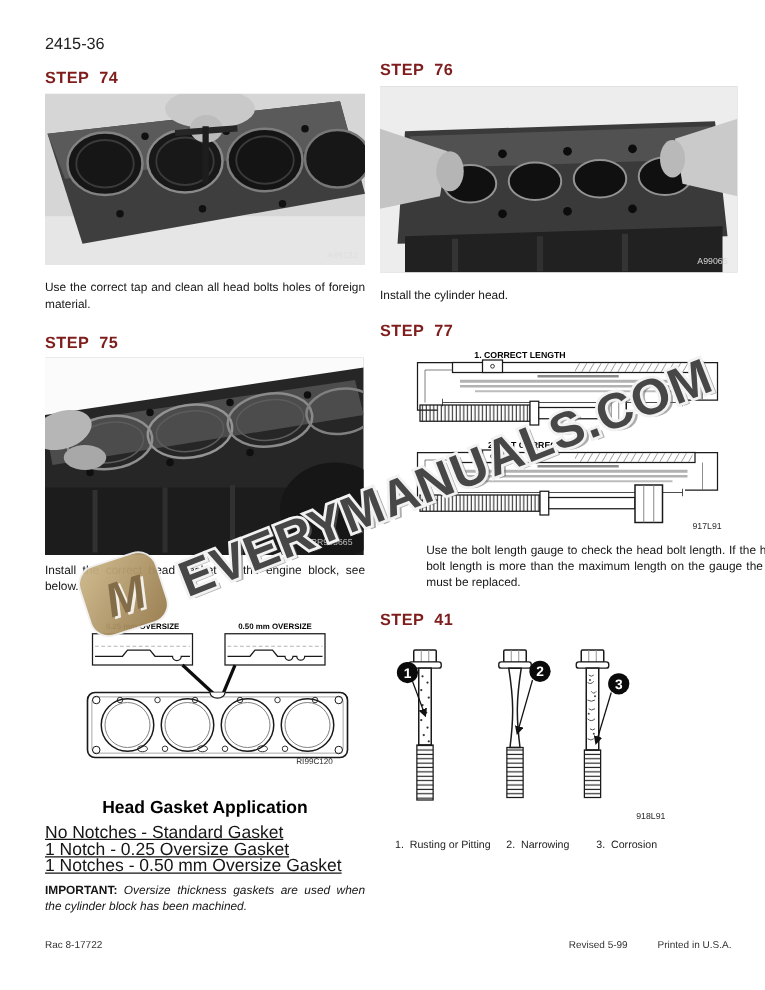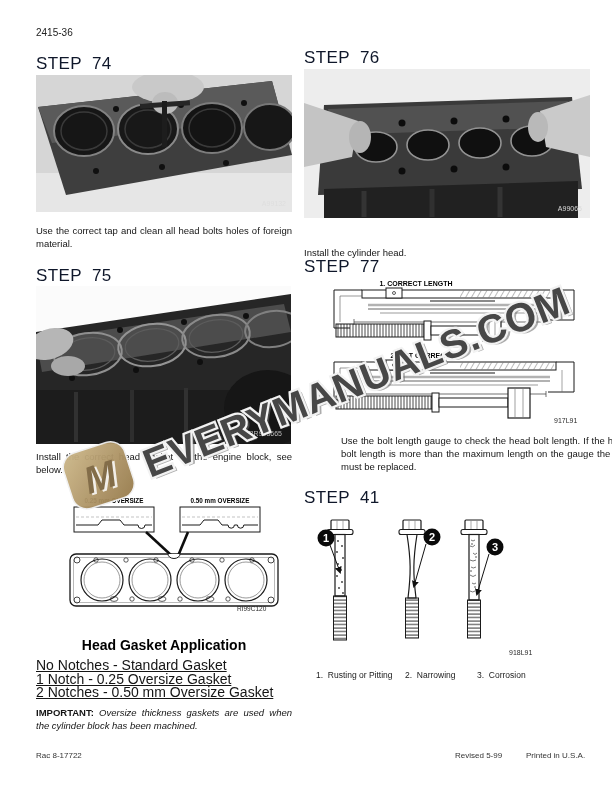--- a/index.html
+++ b/index.html
@@ -1,20 +1,20 @@
 <!DOCTYPE html>
 <html><head>
 <meta charset="utf-8">
 <style>
   html,body{margin:0;padding:0;background:#ffffff;}
   body{width:612px;height:792px;position:relative;overflow:hidden;
        font-family:"Liberation Sans", sans-serif;color:#111;}
   .abs{position:absolute;}
-  .docnum{font-size:10px;color:#222;}
-  .step-title{font-size:17px;font-weight:normal;letter-spacing:.4px;white-space:pre;color:#0f172a;}
+  .docnum{font-size:13px;color:#222;}
+  .step-title{font-size:13px;font-weight:bold;letter-spacing:.4px;white-space:pre;color:#7f1d1d;}
   .cap{font-size:9.5px;line-height:13px;text-align:justify;color:#151515;}
   .photo{overflow:hidden;background:#cfcfcf;}
   .photo svg{display:block;}
   .hga-heading{font-size:14px;font-weight:bold;text-align:center;color:#000;}
   .app-line{font-size:14px;line-height:13.5px;color:#151515;text-decoration:underline;}
   .imp{font-size:9.5px;line-height:13px;text-align:justify;color:#151515;}
   .imp b{font-weight:bold;font-style:normal;}
   .imp i{font-style:italic;}
   .legend-item{font-size:8.5px;color:#222;white-space:pre;}
   .footer{font-size:8px;color:#333;}
@@ -131,21 +131,21 @@
       <circle cx="120" cy="107" r="2.2" fill="none" stroke="#1a1a1a" stroke-width="0.7"></circle>
       <circle cx="168" cy="107" r="2.2" fill="none" stroke="#1a1a1a" stroke-width="0.7"></circle>
       <text x="177" y="119" font-size="6.5" fill="#2a2a2a">RI99C120</text>
     </svg>
   </div>
 
   <div class="abs hga-heading" style="left:36px;top:637px;width:256px;">Head Gasket Application</div>
 
   <div class="abs app-line" style="left:36px;top:659px;">No Notches - Standard Gasket</div>
   <div class="abs app-line" style="left:36px;top:672.5px;">1 Notch - 0.25 Oversize Gasket</div>
-  <div class="abs app-line" style="left:36px;top:686px;">2 Notches - 0.50 mm Oversize Gasket</div>
+  <div class="abs app-line" style="left:36px;top:686px;">1 Notches - 0.50 mm Oversize Gasket</div>
 
   <div class="abs imp" style="left:36px;top:706px;width:256px;">
     <b>IMPORTANT:</b><i> Oversize thickness gaskets are used when the cylinder block has been machined.</i>
   </div>
 
   <div class="abs step-title" style="left:304px;top:48px;">STEP  76</div>
 
   <div class="abs photo" style="left:304px;top:69px;width:286px;height:149px;">
     <svg viewBox="0 0 286 149" width="286" height="149">
       <rect width="286" height="149" fill="#ededed"></rect>
@@ -166,21 +166,21 @@
       <polygon points="286,26 236,42 242,78 286,88" fill="#cacaca"></polygon>
       <ellipse cx="234" cy="58" rx="10" ry="15" fill="#b9b9b9"></ellipse>
       <polygon points="20,120 274,112 274,149 20,149" fill="#212121"></polygon>
       <line x1="60" y1="122" x2="60" y2="148" stroke="#343434" stroke-width="5"></line>
       <line x1="128" y1="120" x2="128" y2="148" stroke="#303030" stroke-width="5"></line>
       <line x1="196" y1="118" x2="196" y2="148" stroke="#343434" stroke-width="5"></line>
       <text x="278" y="142" text-anchor="end" font-size="7" fill="#d8d8d8">A99065</text>
     </svg>
   </div>
 
-  <div class="abs cap" style="left:304px;top:230px;width:288px;text-align:left;margin-top:16px;">Install the cylinder head.</div>
+  <div class="abs cap" style="left:304px;top:230px;width:288px;text-align:left;">Install the cylinder head.</div>
 
   <div class="abs step-title" style="left:304px;top:257px;">STEP  77</div>
 
   <div class="abs" style="left:310px;top:276px;width:282px;height:152px;">
     <svg viewBox="0 0 282 152" width="282" height="152">
       <defs>
         <pattern id="thrv" patternUnits="userSpaceOnUse" width="3" height="14">
           <line x1="1" y1="0" x2="1" y2="14" stroke="#1a1a1a" stroke-width="0.8"></line>
         </pattern>
         <pattern id="hatch" patternUnits="userSpaceOnUse" width="5" height="8" patternTransform="rotate(30)">

